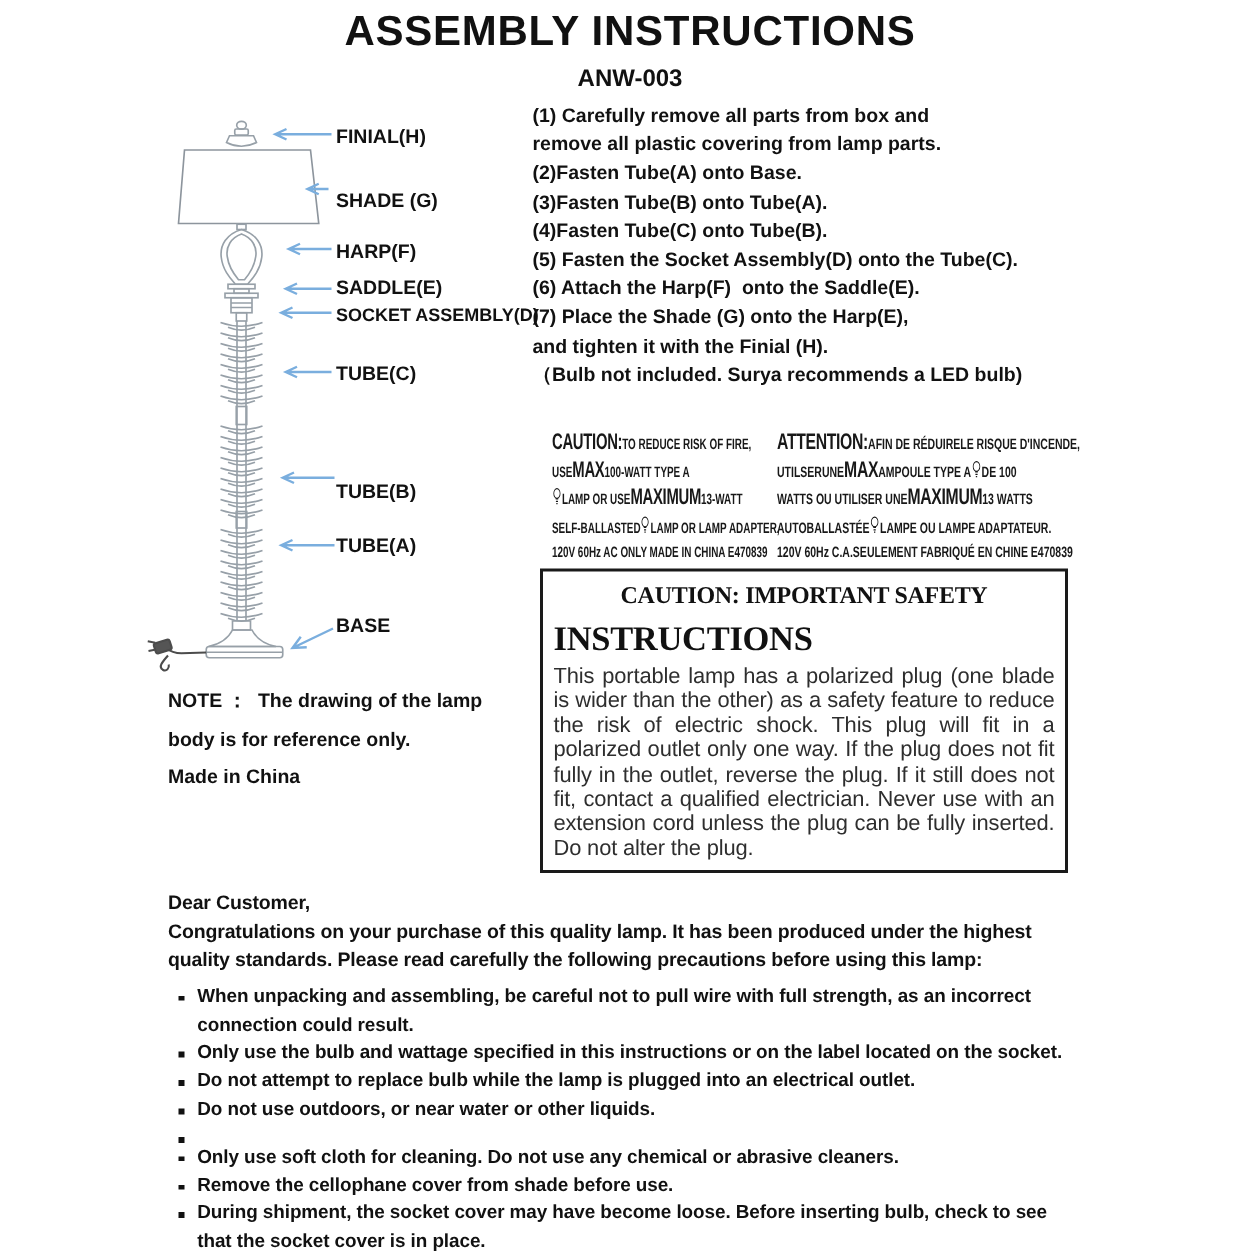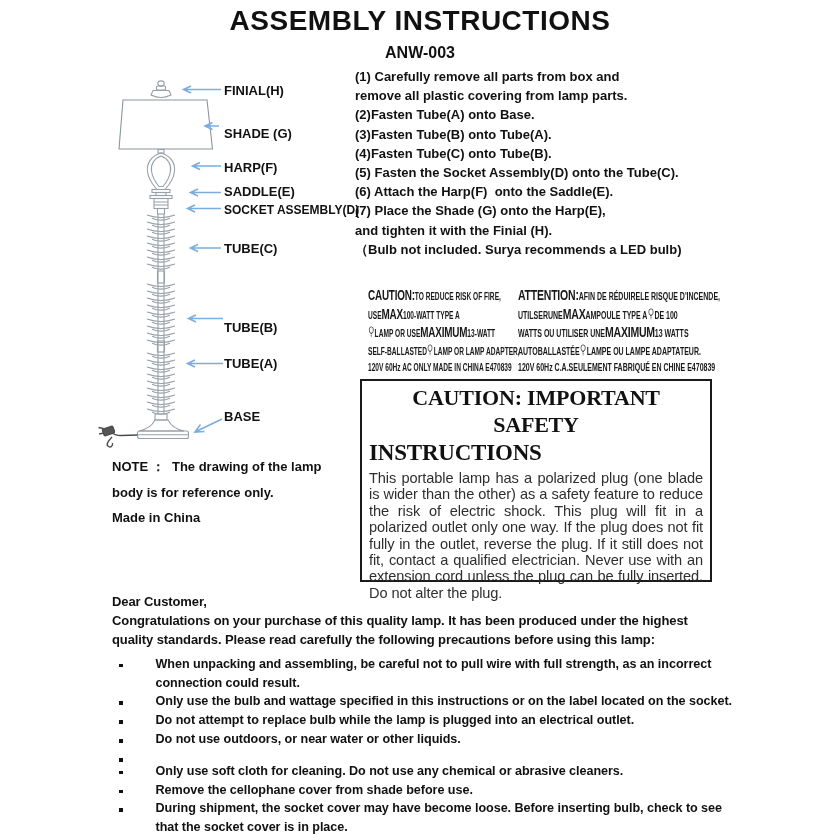--- a/index.html
+++ b/index.html
@@ -14,34 +14,34 @@
   .iline{font-size:13px;font-weight:bold;line-height:19.2px;white-space:pre-wrap;}
   
   .caution{transform-origin:left top;font-weight:bold;color:#181818;}
   .caution .cl{line-height:16.6px;white-space:nowrap;font-size:10px;display:flex;align-items:baseline;}
   .caution .cb{font-size:15px;letter-spacing:-.3px;}
   .caution-en{left:368px;top:287px;width:228px;transform:scaleX(.66);}
   .caution-fr{left:518px;top:287px;width:280px;transform:scaleX(.70);}
   .bulb{position:relative;top:1px;margin:0 1px;flex:0 0 auto;}
   
   .safety-box{left:360px;top:379px;width:334px;height:196px;border:2px solid #1a1a1a;padding:3px 7px 0 7px;}
-  .sb-h1{font-family:"Liberation Serif","DejaVu Serif",serif;font-weight:bold;font-size:22px;
+  .sb-h1{font-family:"Liberation Serif","DejaVu Serif",serif;font-weight:bold;font-size:16px;
          text-align:center;line-height:27px;letter-spacing:-.2px;}
   .sb-h2{font-family:"Liberation Serif","DejaVu Serif",serif;font-weight:bold;font-size:23px;
          text-align:left;line-height:29px;letter-spacing:-.2px;}
   .sb-body{margin:3px 0 0 0;font-size:14.6px;line-height:16.4px;text-align:justify;color:#2e2e2e;
            letter-spacing:-.1px;}
   .note-line{font-size:13px;font-weight:bold;white-space:pre-wrap;}
   
   .customer{left:112px;top:592px;width:700px;}
   .cust-line{font-size:13px;font-weight:bold;line-height:19.2px;letter-spacing:-.1px;}
   .bullets{margin-top:5px;}
   .brow{display:flex;align-items:flex-start;}
   .bmark{flex:0 0 auto;width:3.5px;height:3.5px;background:#111;margin:9px 9px 0 7px;}
-  .btext{font-size:12.6px;font-weight:bold;line-height:18.9px;white-space:pre-line;letter-spacing:-.05px;margin-left:24px;}
+  .btext{font-size:12.6px;font-weight:bold;line-height:18.9px;white-space:pre-line;letter-spacing:-.05px;}
 </style>
 </head>
 <body>
 
 <div class="page">
 
   <svg class="abs" style="left:0;top:0;width:840px;height:840px;pointer-events:none" viewBox="0 0 840 840" fill="none">
     <defs>
       <path id="ridge" d="M-14,0 Q0,5 14,0 M-9,3.2 Q0,7 9,3.2"></path>
     </defs>

